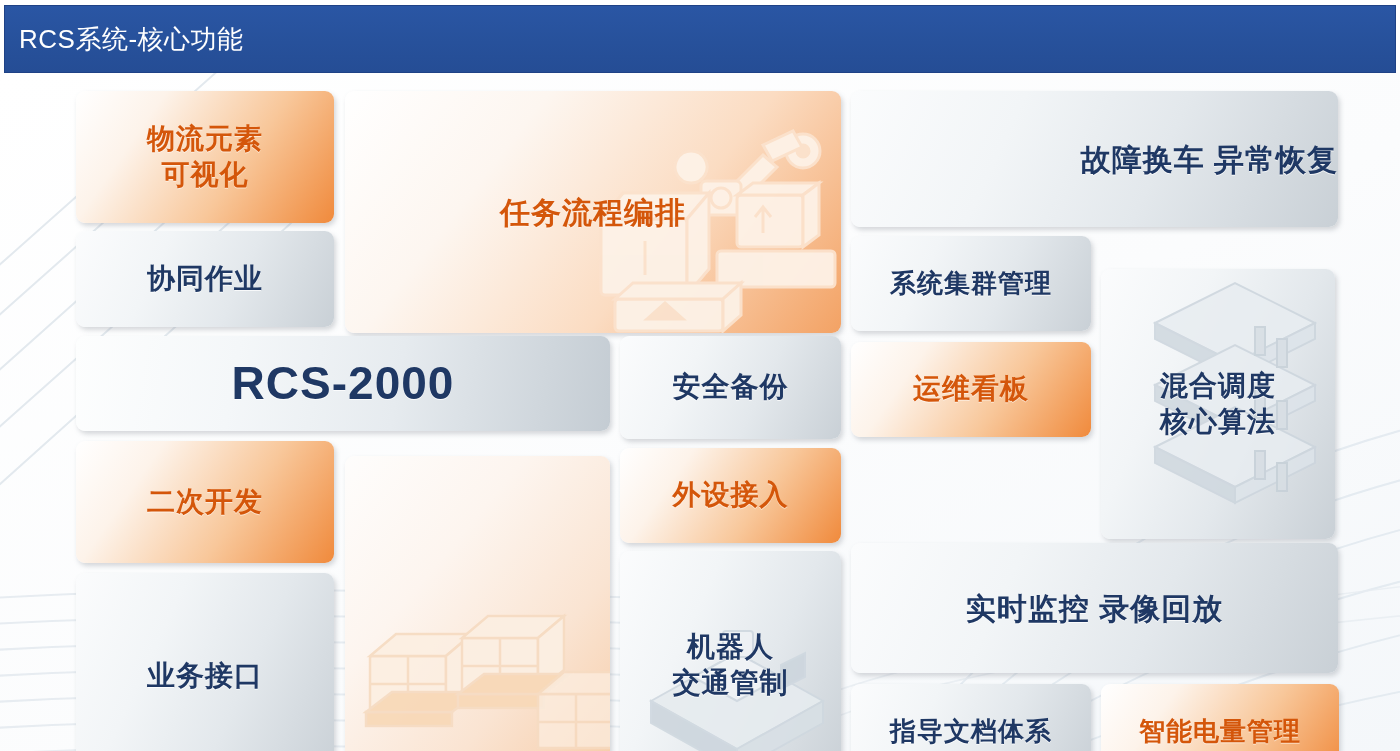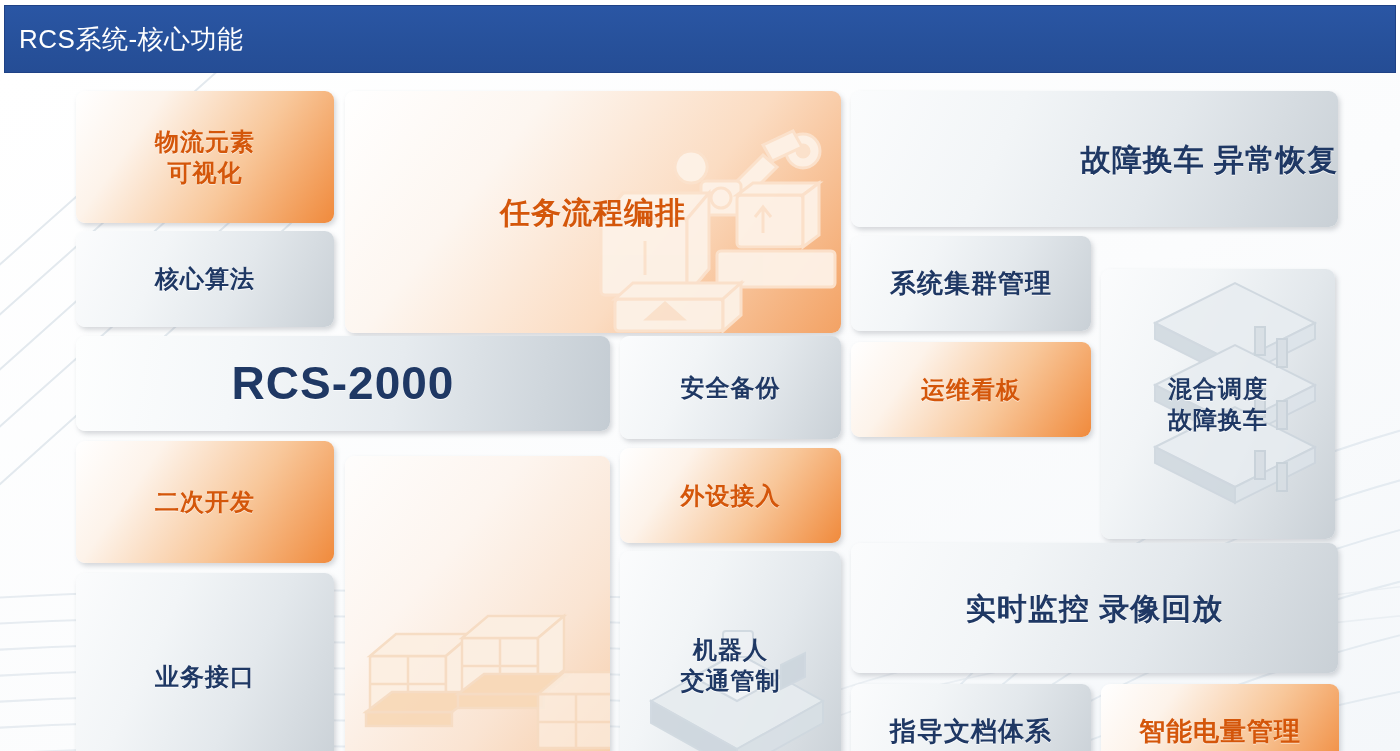--- a/index.html
+++ b/index.html
@@ -79,21 +79,21 @@
   
   .brand{
     background:linear-gradient(100deg,#fdfefe 0%,#f4f7f9 30%,#e6ebef 60%,#c4ccd3 100%);
   }
   .brand .lbl{
     color:#1f3864;font-size:46px;letter-spacing:1px;
     text-shadow:0 1px 0 rgba(255,255,255,.8);
   }
 
   .f26{font-size:26px;}
-  .f28{font-size:24px;}
+  .f28{font-size:28px;}
   .f30{font-size:30px;}
 </style>
 </head>
 <body>
 
 <div id="bg">
   <svg width="1400" height="751" viewBox="0 0 1400 751">
     <defs>
       <linearGradient id="bgg" x1="0" y1="0" x2="1" y2="1">
         <stop offset="0%" stop-color="#ffffff"></stop>
@@ -166,21 +166,21 @@
         <path d="M182 176 l18 -16 0 32 -18 16z"></path>
         <path d="M106 196 l18 -16 18 16z" fill="#fbe2cd"></path>
       </g>
     </svg>
       <div class="lbl f30">任务流程编排</div>
     </div>
     <div class="card grey" style="left: 851px; top: 18px; width: 487px; height: 136px; justify-content: flex-end;">
       <div class="lbl f30">故障换车  异常恢复</div>
     </div>
     <div class="card grey" style="left: 76px; top: 158px; width: 258px; height: 96px;">
-      <div class="lbl f28">核心算法</div>
+      <div class="lbl f28">协同作业</div>
     </div>
     <div class="card grey" style="left: 851px; top: 163px; width: 240px; height: 95px;">
       <div class="lbl f26">系统集群管理</div>
     </div>
     <div class="card grey" style="left: 1101px; top: 196px; width: 234px; height: 270px;">
       <svg class="art" width="200" height="260" viewBox="0 0 200 260">
       <g stroke="#ccd5dd" stroke-width="2" fill="#dfe5ea" opacity=".85">
         <g transform="translate(0,0)">
           <path d="M20 44 l80 -40 80 40 -80 40z" fill="#e8edf1"></path>
           <path d="M20 44 l0 16 80 40 0 -16z" fill="#cfd8df"></path>
@@ -200,21 +200,21 @@
           <rect x="120" y="48" width="10" height="28"></rect>
             <rect x="142" y="60" width="10" height="28"></rect>
           <rect x="120" y="110" width="10" height="28"></rect>
             <rect x="142" y="122" width="10" height="28"></rect>
           <rect x="120" y="172" width="10" height="28"></rect>
             <rect x="142" y="184" width="10" height="28"></rect>
         </g>
       </g>
     </svg>
       <div class="lbl f28">混合调度
-故障换车</div>
+核心算法</div>
     </div>
     <div class="card brand" style="left: 76px; top: 263px; width: 534px; height: 95px;">
       <div class="lbl ">RCS-2000</div>
     </div>
     <div class="card grey" style="left: 620px; top: 263px; width: 221px; height: 103px;">
       <div class="lbl f28">安全备份</div>
     </div>
     <div class="card orange" style="left: 851px; top: 269px; width: 240px; height: 95px;">
       <div class="lbl f28">运维看板</div>
     </div>

